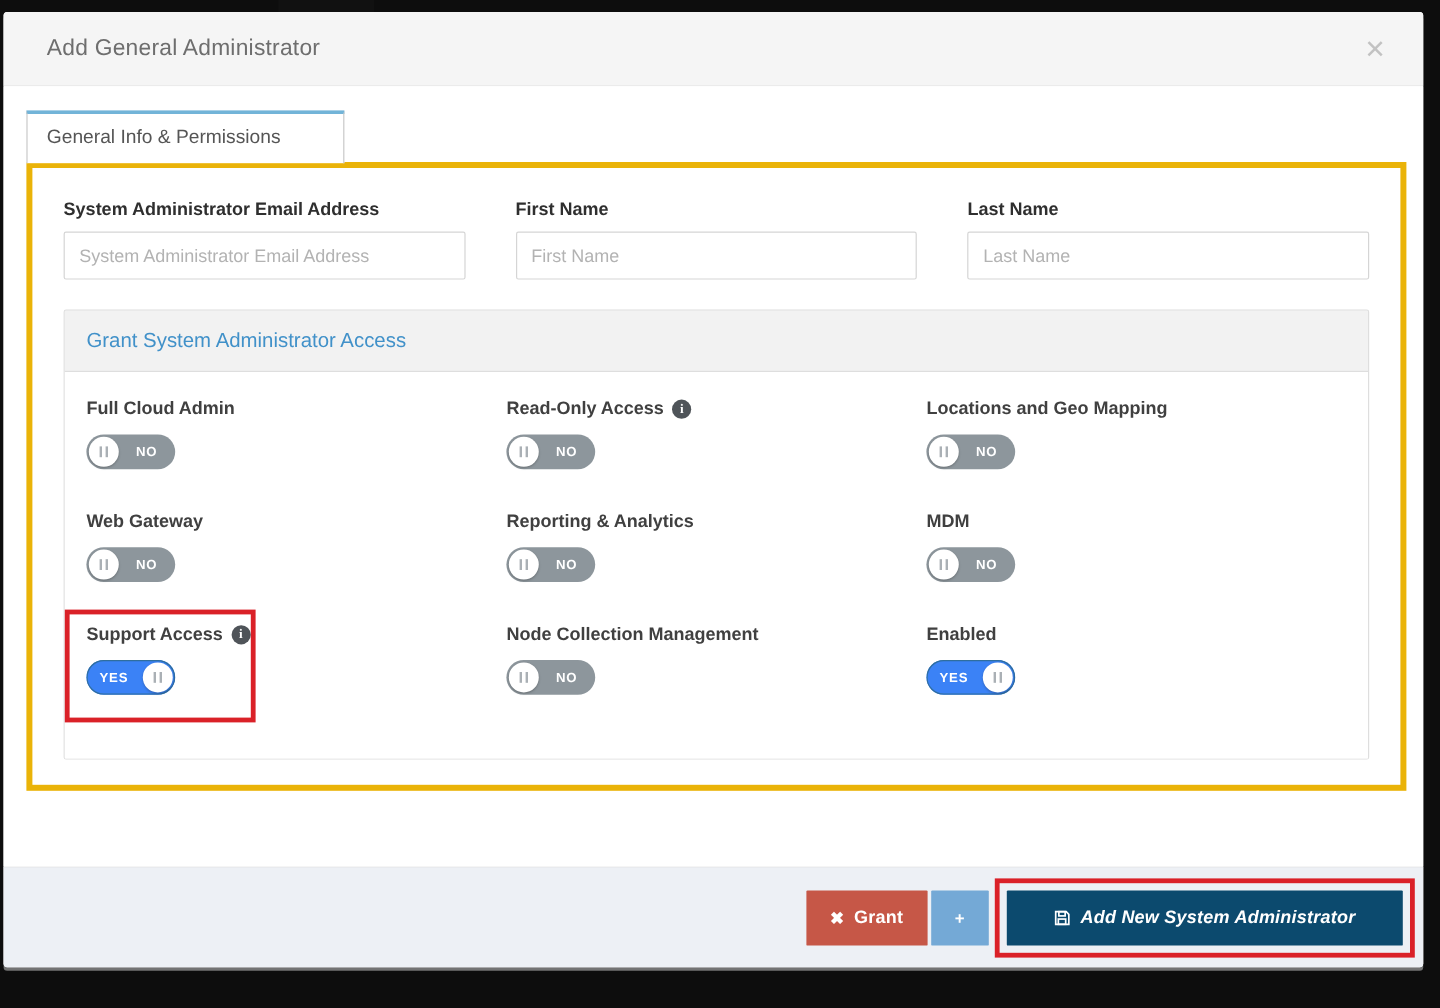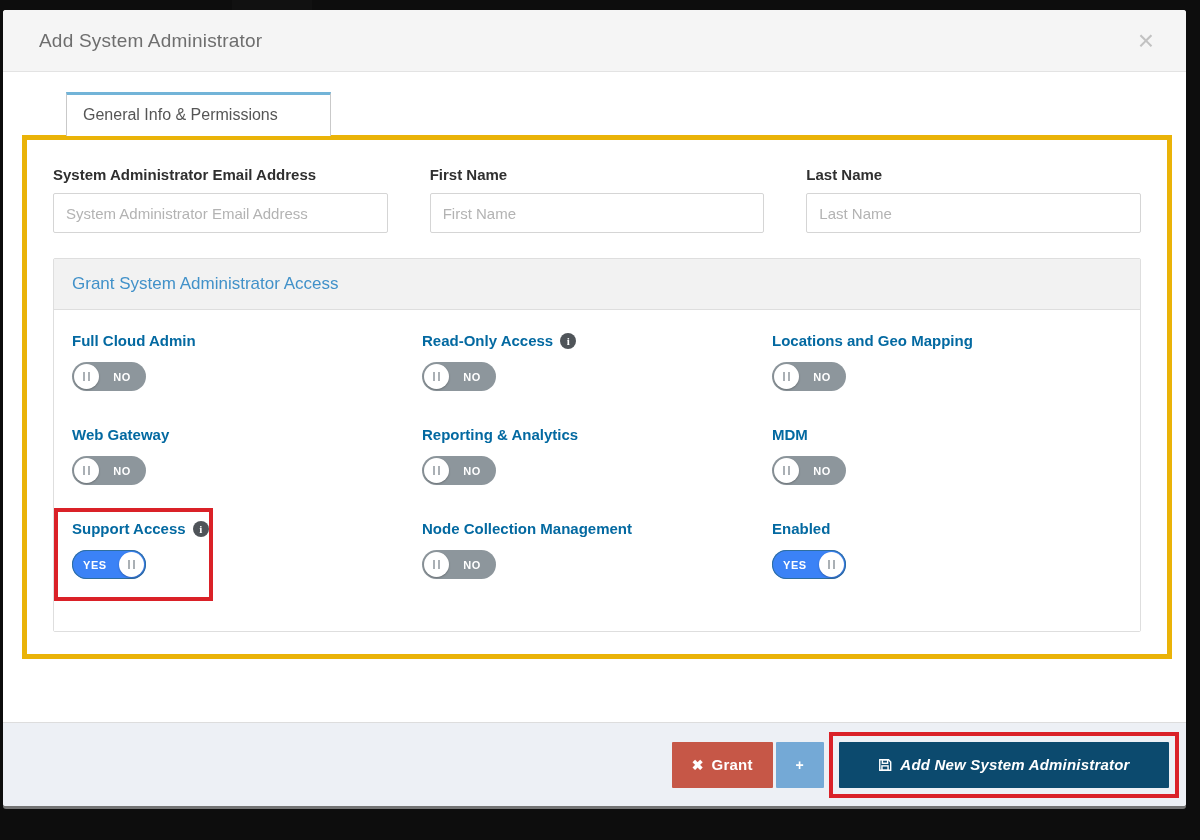--- a/index.html
+++ b/index.html
@@ -22,21 +22,21 @@
   .modal-header {
     height:62px; background:#f5f5f5; border-bottom:1px solid #e3e3e3;
     display:flex; align-items:center; justify-content:space-between;
     padding:0 32px 0 36px; border-radius:3px 3px 0 0;
   }
   .modal-title { font-size:19px; color:#6e6e6e; letter-spacing:.2px; }
   .close-btn { font-size:28px; color:#c2c2c2; line-height:1; cursor:pointer; font-weight:400; }
 
   
   .modal-body { flex:1; padding:20px 14px 0 19px; background:#fff; }
-  .tab-row { display:flex; position:relative;margin-left:44px; }
+  .tab-row { display:flex; position:relative; }
   .tab {
     background:#fff; border:1px solid #cscsc; border:1px solid #c9c9c9; border-bottom:none;
     border-top:3px solid #72b4d8;
     padding:11px 22px 12px 16px; font-size:16px; color:#555;
     position:relative; z-index:2; min-width:265px;
   }
   .tab-panel {
     border:5px solid #eab308; margin-top:-1px;
     padding:26px 26px 30px 26px; height:524px;
   }
@@ -54,21 +54,21 @@
   
   .perm-panel { border:1px solid #dedede; border-radius:2px; margin-top:25px; }
   .perm-head {
     background:#f2f2f2; border-bottom:1px solid #dedede;
     padding:15px 18px; font-size:17px; color:#4191c9;
   }
   .perm-body { padding:22px 18px 30px 18px; display:grid; grid-template-columns:1fr 1fr 1fr; row-gap:28px; background:#fff; }
   .p-cell { min-height:66px; }
   .cell-inner { display:inline-block; }
   .p-label-row { display:flex; align-items:center; gap:7px; margin-bottom:13px; }
-  .p-label { font-size:15px; font-weight:600; color:#0369a1; }
+  .p-label { font-size:15px; font-weight:600; color:#404040; }
   .info-icon {
     width:16px; height:16px; border-radius:50%; background:#4f5459; color:#fff;
     display:inline-flex; align-items:center; justify-content:center;
     font-size:11px; font-weight:bold; font-family:"Liberation Serif", serif;
   }
   
   .hl { border:4px solid #da2128; }
   .cell-inner.hl { padding:8px 0 14px 14px; margin:-12px 0 0 -18px; }
 
   
@@ -112,21 +112,21 @@
   .save-box { padding:6px; margin-left:2px; display:inline-flex; }
 </style>
 </head>
 <body>
 
 <div class="browser-notch"></div>
 
 <div class="modal">
 
   <div class="modal-header">
-    <span class="modal-title">Add System Administrator</span>
+    <span class="modal-title">Add General Administrator</span>
     <span class="close-btn">×</span>
   </div>
 
   <div class="modal-body">
     <div class="tab-row">
       <div class="tab">General Info &amp; Permissions</div>
     </div>
 
     <div class="tab-panel">
 

